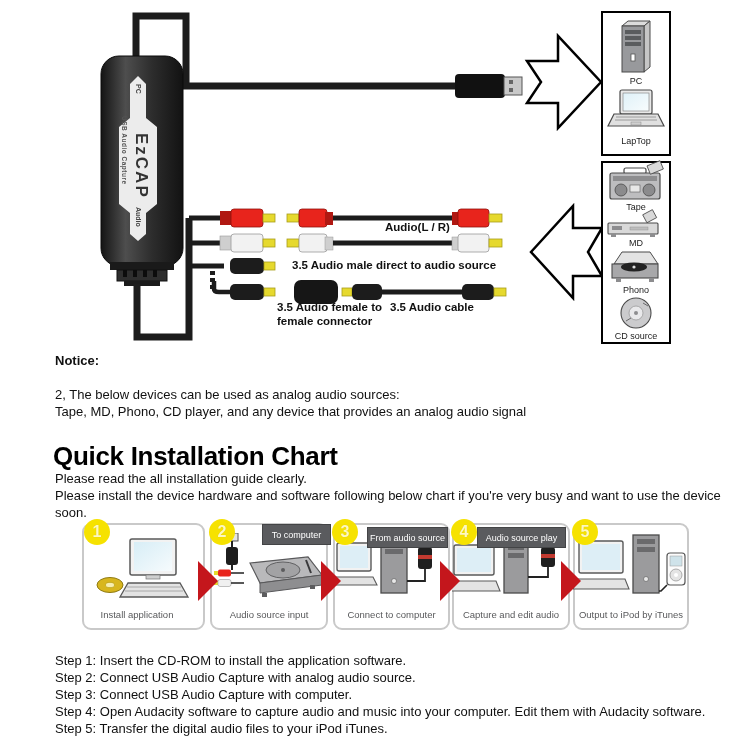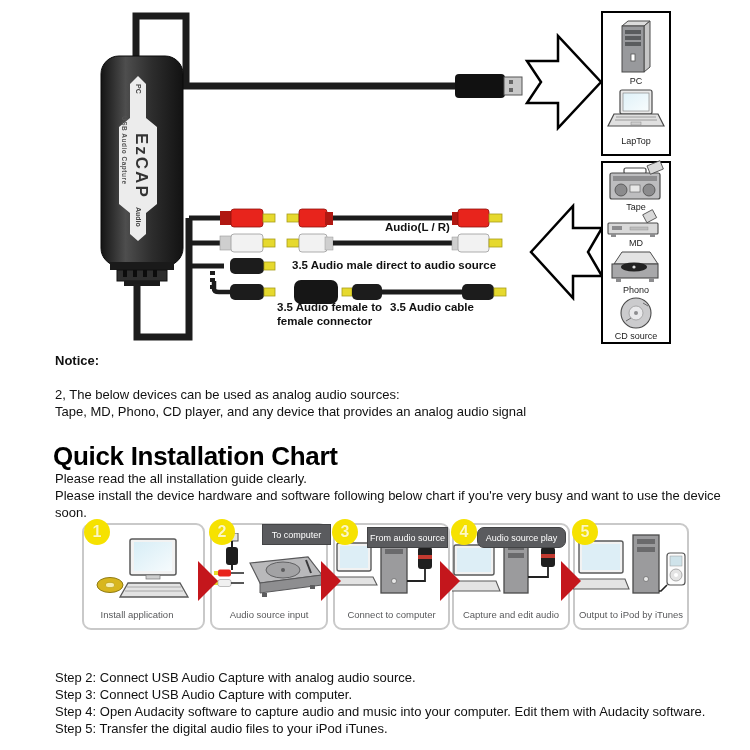--- a/index.html
+++ b/index.html
@@ -231,21 +231,21 @@
   <div class="num-circle" style="left:451px;">4</div>
   <div class="num-circle" style="left:572px;">5</div>
 
   <div class="flow-arrow" style="left:198px;"></div>
   <div class="flow-arrow" style="left:321px;"></div>
   <div class="flow-arrow" style="left:440px;"></div>
   <div class="flow-arrow" style="left:561px;"></div>
 
   <div class="tagbar" style="left:262px;top:524px;width:69px;height:21px;">To computer</div>
   <div class="tagbar" style="left:367px;top:527px;width:81px;height:21px;">From audio source</div>
-  <div class="tagbar" style="left:477px;top:527px;width:89px;height:21px;border-radius:7px;">Audio source play</div>
+  <div class="tagbar" style="left:477px;top:527px;width:89px;height:21px;">Audio source play</div>
 
   <svg class="panel-svg" style="left:82px;" width="123" height="74" viewBox="0 0 123 74">
     <ellipse cx="28" cy="52" rx="13" ry="7.5" fill="#d8b61e" stroke="#8f7a10" stroke-width="1"></ellipse>
     <ellipse cx="28" cy="52" rx="4.5" ry="2.6" fill="#f7eeb0" stroke="#b09a18" stroke-width="0.6"></ellipse>
     <rect x="48" y="6" width="46" height="36" rx="2" fill="#f2f2f2" stroke="#5a5a5a" stroke-width="1.5"></rect>
     <rect x="52" y="9" width="38" height="29" fill="url(#p1s)"></rect>
     <rect x="64" y="42" width="14" height="4" fill="#cfcfcf" stroke="#777" stroke-width="0.7"></rect>
     <polygon points="46,50 98,50 106,64 38,64" fill="#e3e3e3" stroke="#5a5a5a" stroke-width="1.3"></polygon>
     <line x1="45" y1="54" x2="99" y2="54" stroke="#999" stroke-width="0.8"></line>
     <line x1="43" y1="58" x2="101" y2="58" stroke="#999" stroke-width="0.8"></line>
@@ -319,18 +319,19 @@
     <circle cx="103" cy="42" r="2" fill="#fff"></circle>
     <path d="M94 52 L88 58 L86 58" fill="none" stroke="#222" stroke-width="1.6"></path>
   </svg>
 
   <div class="caption" style="left:82px;width:110px;">Install application</div>
   <div class="caption" style="left:210px;width:118px;">Audio source input</div>
   <div class="caption" style="left:333px;width:117px;">Connect to computer</div>
   <div class="caption" style="left:452px;width:118px;">Capture and edit audio</div>
   <div class="caption" style="left:573px;width:116px;">Output to iPod by iTunes</div>
 
+  <div class="bodytext" style="left:55px;top:652px;">Step 1: Insert the CD-ROM to install the application software.</div>
   <div class="bodytext" style="left:55px;top:669px;">Step 2: Connect USB Audio Capture with analog audio source.</div>
   <div class="bodytext" style="left:55px;top:686px;">Step 3: Connect USB Audio Capture with computer.</div>
   <div class="bodytext" style="left:55px;top:703px;">Step 4: Open Audacity software to capture audio and music into your computer. Edit them with Audacity software.</div>
   <div class="bodytext" style="left:55px;top:720px;">Step 5: Transfer the digital audio files to your iPod iTunes.</div>
 
 </div>
 
 </body></html>

